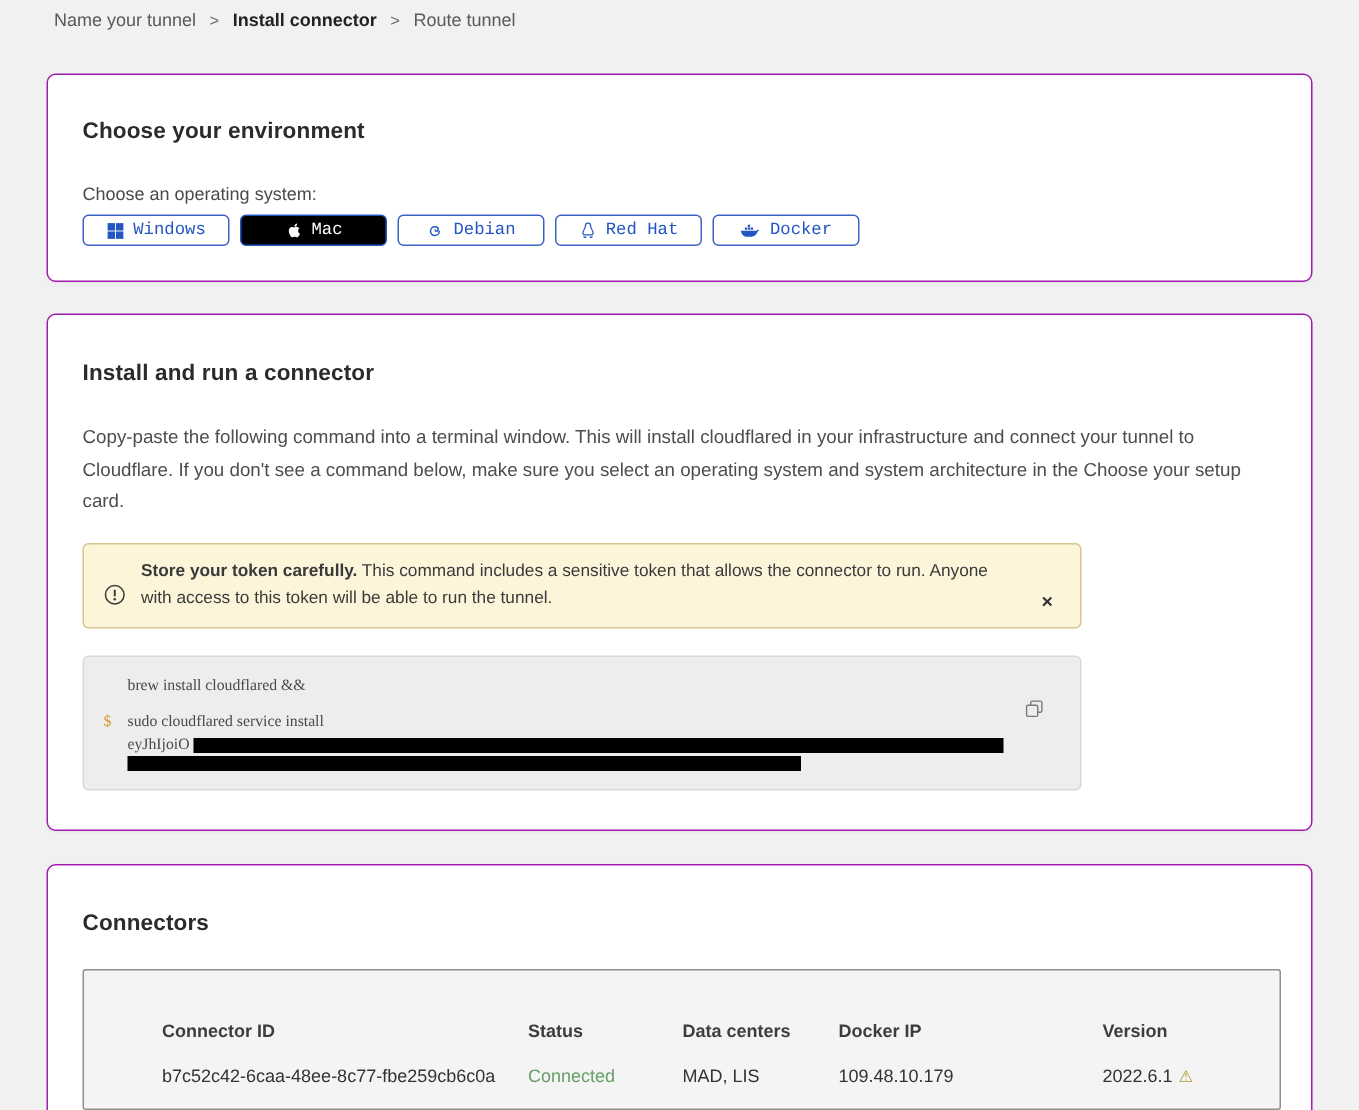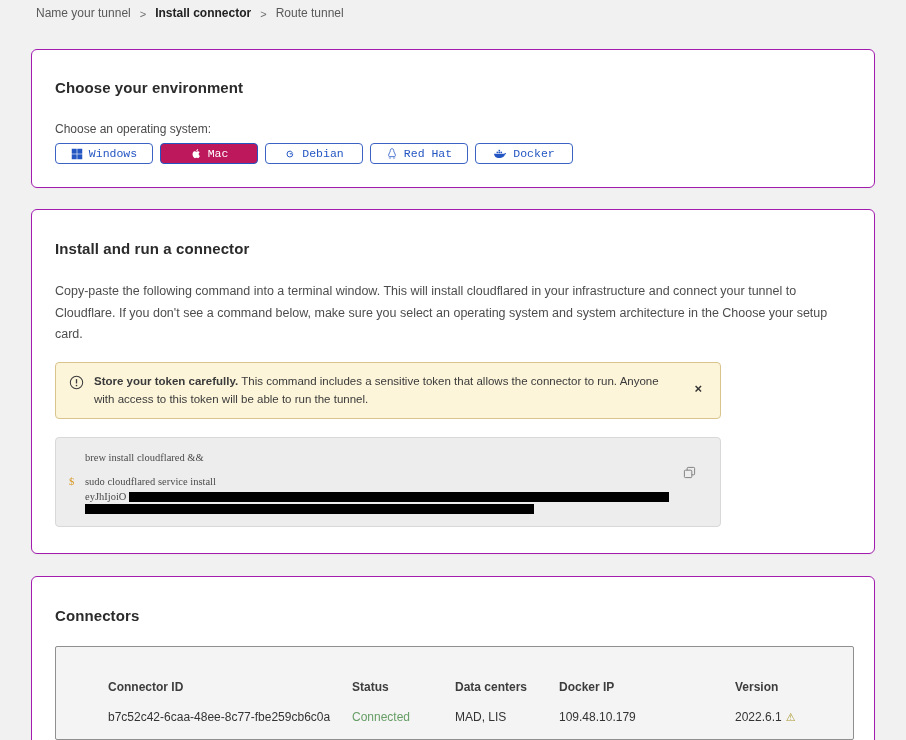--- a/index.html
+++ b/index.html
@@ -48,40 +48,40 @@
     display: flex; align-items: center; justify-content: center; gap: 6px;
     background: #fff;
     border: 1px solid #3b63c4;
     border-radius: 4px;
     color: #2456c3;
     font-family: Liberation Mono, monospace;
     font-size: 11.5px;
     cursor: pointer;
     padding: 0;
   }
-  .os-btn.selected { background: #be185d; color: #fff; border-color: #2456c3; }
+  .os-btn.selected { background: #000000; color: #fff; border-color: #2456c3; }
   .os-btn svg { display: block; }
 
   
   #connector-card { margin-top: 21px; padding: 30px 23px 26px 23px; }
   .desc {
     margin-top: 24px;
     font-size: 12.5px;
     line-height: 1.72;
     color: #4d4d4d;
   }
   .warning-banner {
     margin-top: 16px;
     width: 666px;
     background: #fcf5da;
     border: 1px solid #d9c48d;
     border-radius: 4px;
     padding: 9px 12px 9px 13px;
     display: flex;
-    align-items: flex-start;
+    align-items: flex-end;
     gap: 10px;
   }
   .warning-icon { color: #3a3a3a; margin-top: 3px; flex: 0 0 auto; }
   .warning-text {
     font-size: 11.5px;
     line-height: 1.65;
     color: #3a3a3a;
     flex: 1 1 auto;
   }
   .warning-text b { font-weight: bold; }

